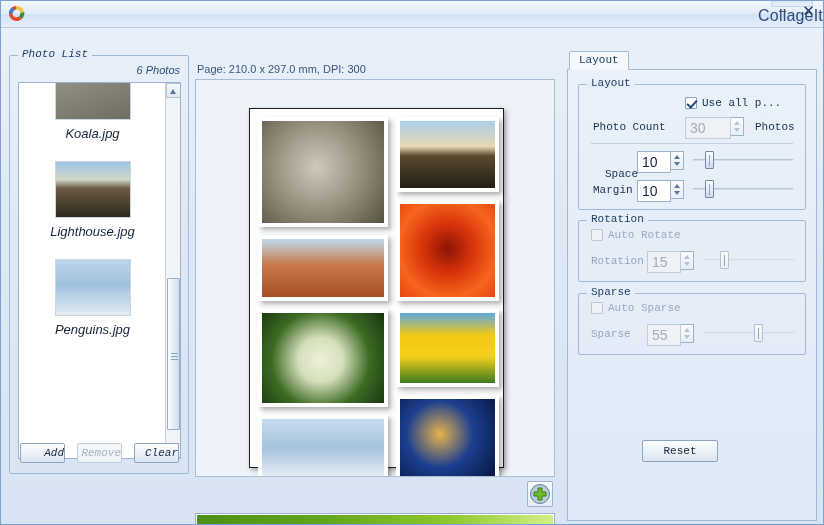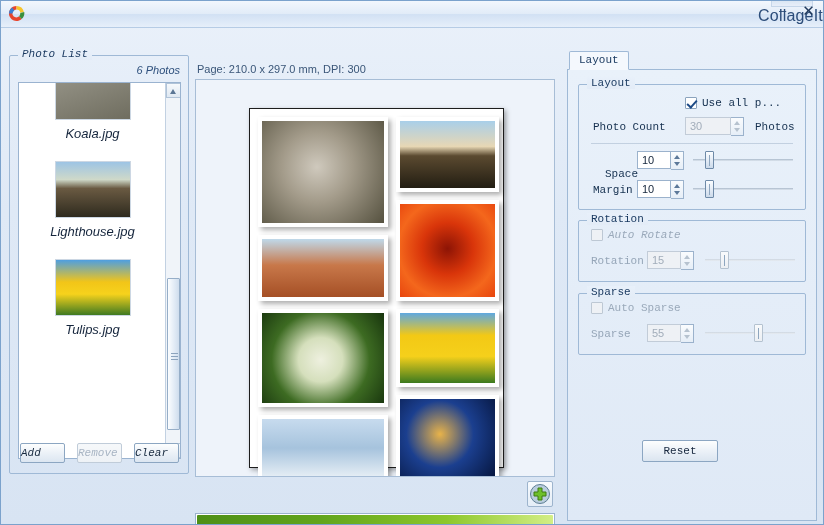--- a/index.html
+++ b/index.html
@@ -172,21 +172,21 @@
   }
   .btn {
     font-family: "Liberation Mono", monospace;
     font-size: 11px;
     color: #17293f;
     background: linear-gradient(180deg,#fdfefe,#eaf0f7 55%,#dce6f1);
     border: 1px solid #8ca6c2;
     border-radius: 2px;
     padding: 3px 0;
     width: 45px;
-    text-align: left;
+    text-align: right;
     cursor: pointer;
   }
   .btn.disabled { color: #a8b5c4; cursor: default;
     background: linear-gradient(180deg,#f6f8fa,#eef2f6); border-color:#c0ccd9; }
 
   
   #center-panel {
     position: absolute;
     left: 194px; top: 12px; width: 364px; height: 477px; padding-left: 8px;
   }
@@ -289,21 +289,21 @@
     color: #15304f;
     position: absolute;
     white-space: nowrap;
   }
   .lbl.dim { color: #96a6b8; }
 
   .txtbox {
     position: absolute;
     background: #fff;
     border: 1px solid #9bb2cc;
-    font-size: 11px;
+    font-size: 14px;
     color: #13243a;
     padding: 2px 4px;
     font-family: "Liberation Sans", sans-serif;
   }
   .txtbox.dim { background: #eef1f5; color: #a2adba; border-color: #c2ccd8; }
 
   .spin {
     position: absolute;
     width: 13px;
     background: linear-gradient(180deg,#fafcfe,#e6eef7);
@@ -417,25 +417,25 @@
           <div class="photo-item">
             <div class="thumb" style="background:linear-gradient(160deg,#9c9a8e,#6f6d5f);"></div>
             <div class="photo-name">Koala.jpg</div>
           </div>
 
           <div class="photo-item">
             <div class="thumb" style="background:linear-gradient(180deg,#9dc4e4 0%,#cfd9c9 32%,#6a5a42 48%,#2e2a1e 100%);"></div>
             <div class="photo-name">Lighthouse.jpg</div>
           </div>
 
-
           <div class="photo-item">
-            <div class="thumb" style="background:linear-gradient(180deg,#4f9fe0 0%,#f2c518 40%,#f6d21c 62%,#3f7a22 100%);"></div>
-            <div class="photo-name">Tulips.jpg</div>
-          </div>
+            <div class="thumb" style="background:linear-gradient(180deg,#bcd6ea 0%,#9fc0dc 45%,#e3ecf3 100%);"></div>
+            <div class="photo-name">Penguins.jpg</div>
+          </div>
+
 
         </div>
 
         <div class="vscroll">
           <div class="vs-arrow up">
               <i></i>
             </div>
           <div class="vs-thumb">
             <div class="vs-grip">
               <span></span>
@@ -550,21 +550,21 @@
           </div>
           <div class="slider" style="left:114px; top:95px; width:100px;">
             <div class="track"></div>
             <div class="knob" style="left:12px;"></div>
           </div>
         </div>
 
         <div class="groupbox" id="rotation-group">
           <div class="gb-title">Rotation</div>
 
-          <div class="chk" style="left:12px; top:8px;font-style:italic;">
+          <div class="chk" style="left:12px; top:8px;">
             <span class="box dim"></span>
             <span class="txt dim">Auto Rotate</span>
           </div>
 
           <div class="lbl dim" style="left:12px; top:34px;">Rotation</div>
           <div class="txtbox dim" style="left:68px; top:30px; width:34px;">15</div>
           <div class="spin dim" style="left:102px; top:30px; height:19px;">
             <i class="up"></i>
               <i class="down"></i>
           </div>

